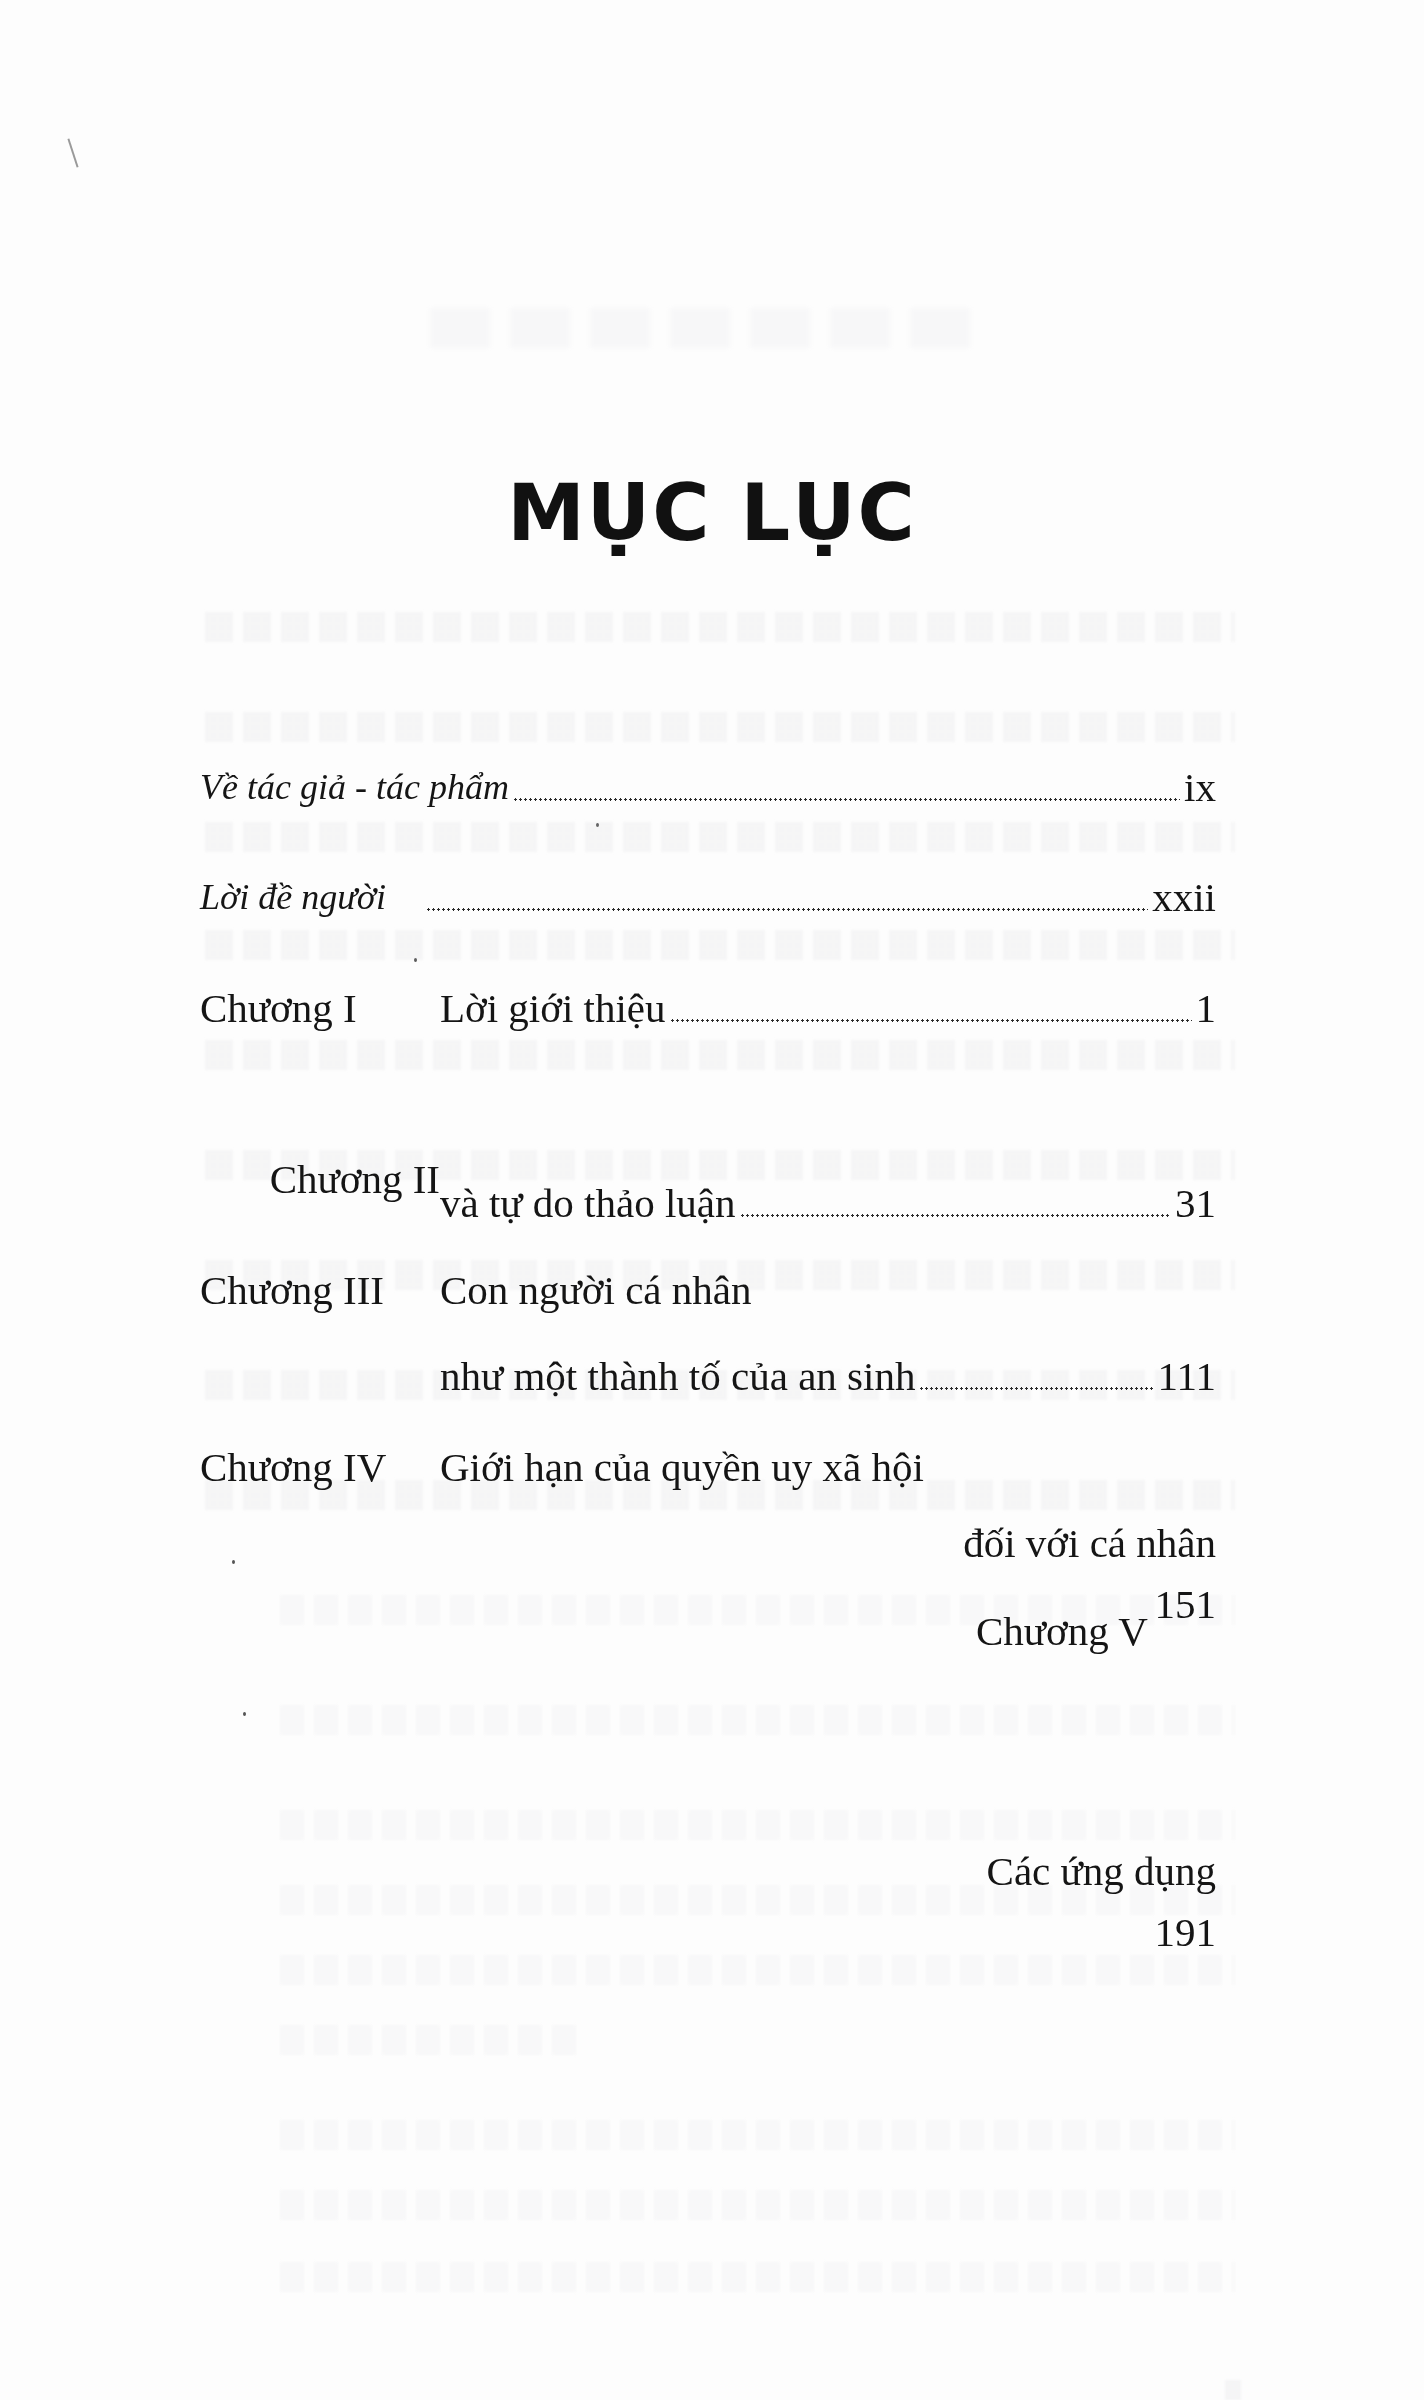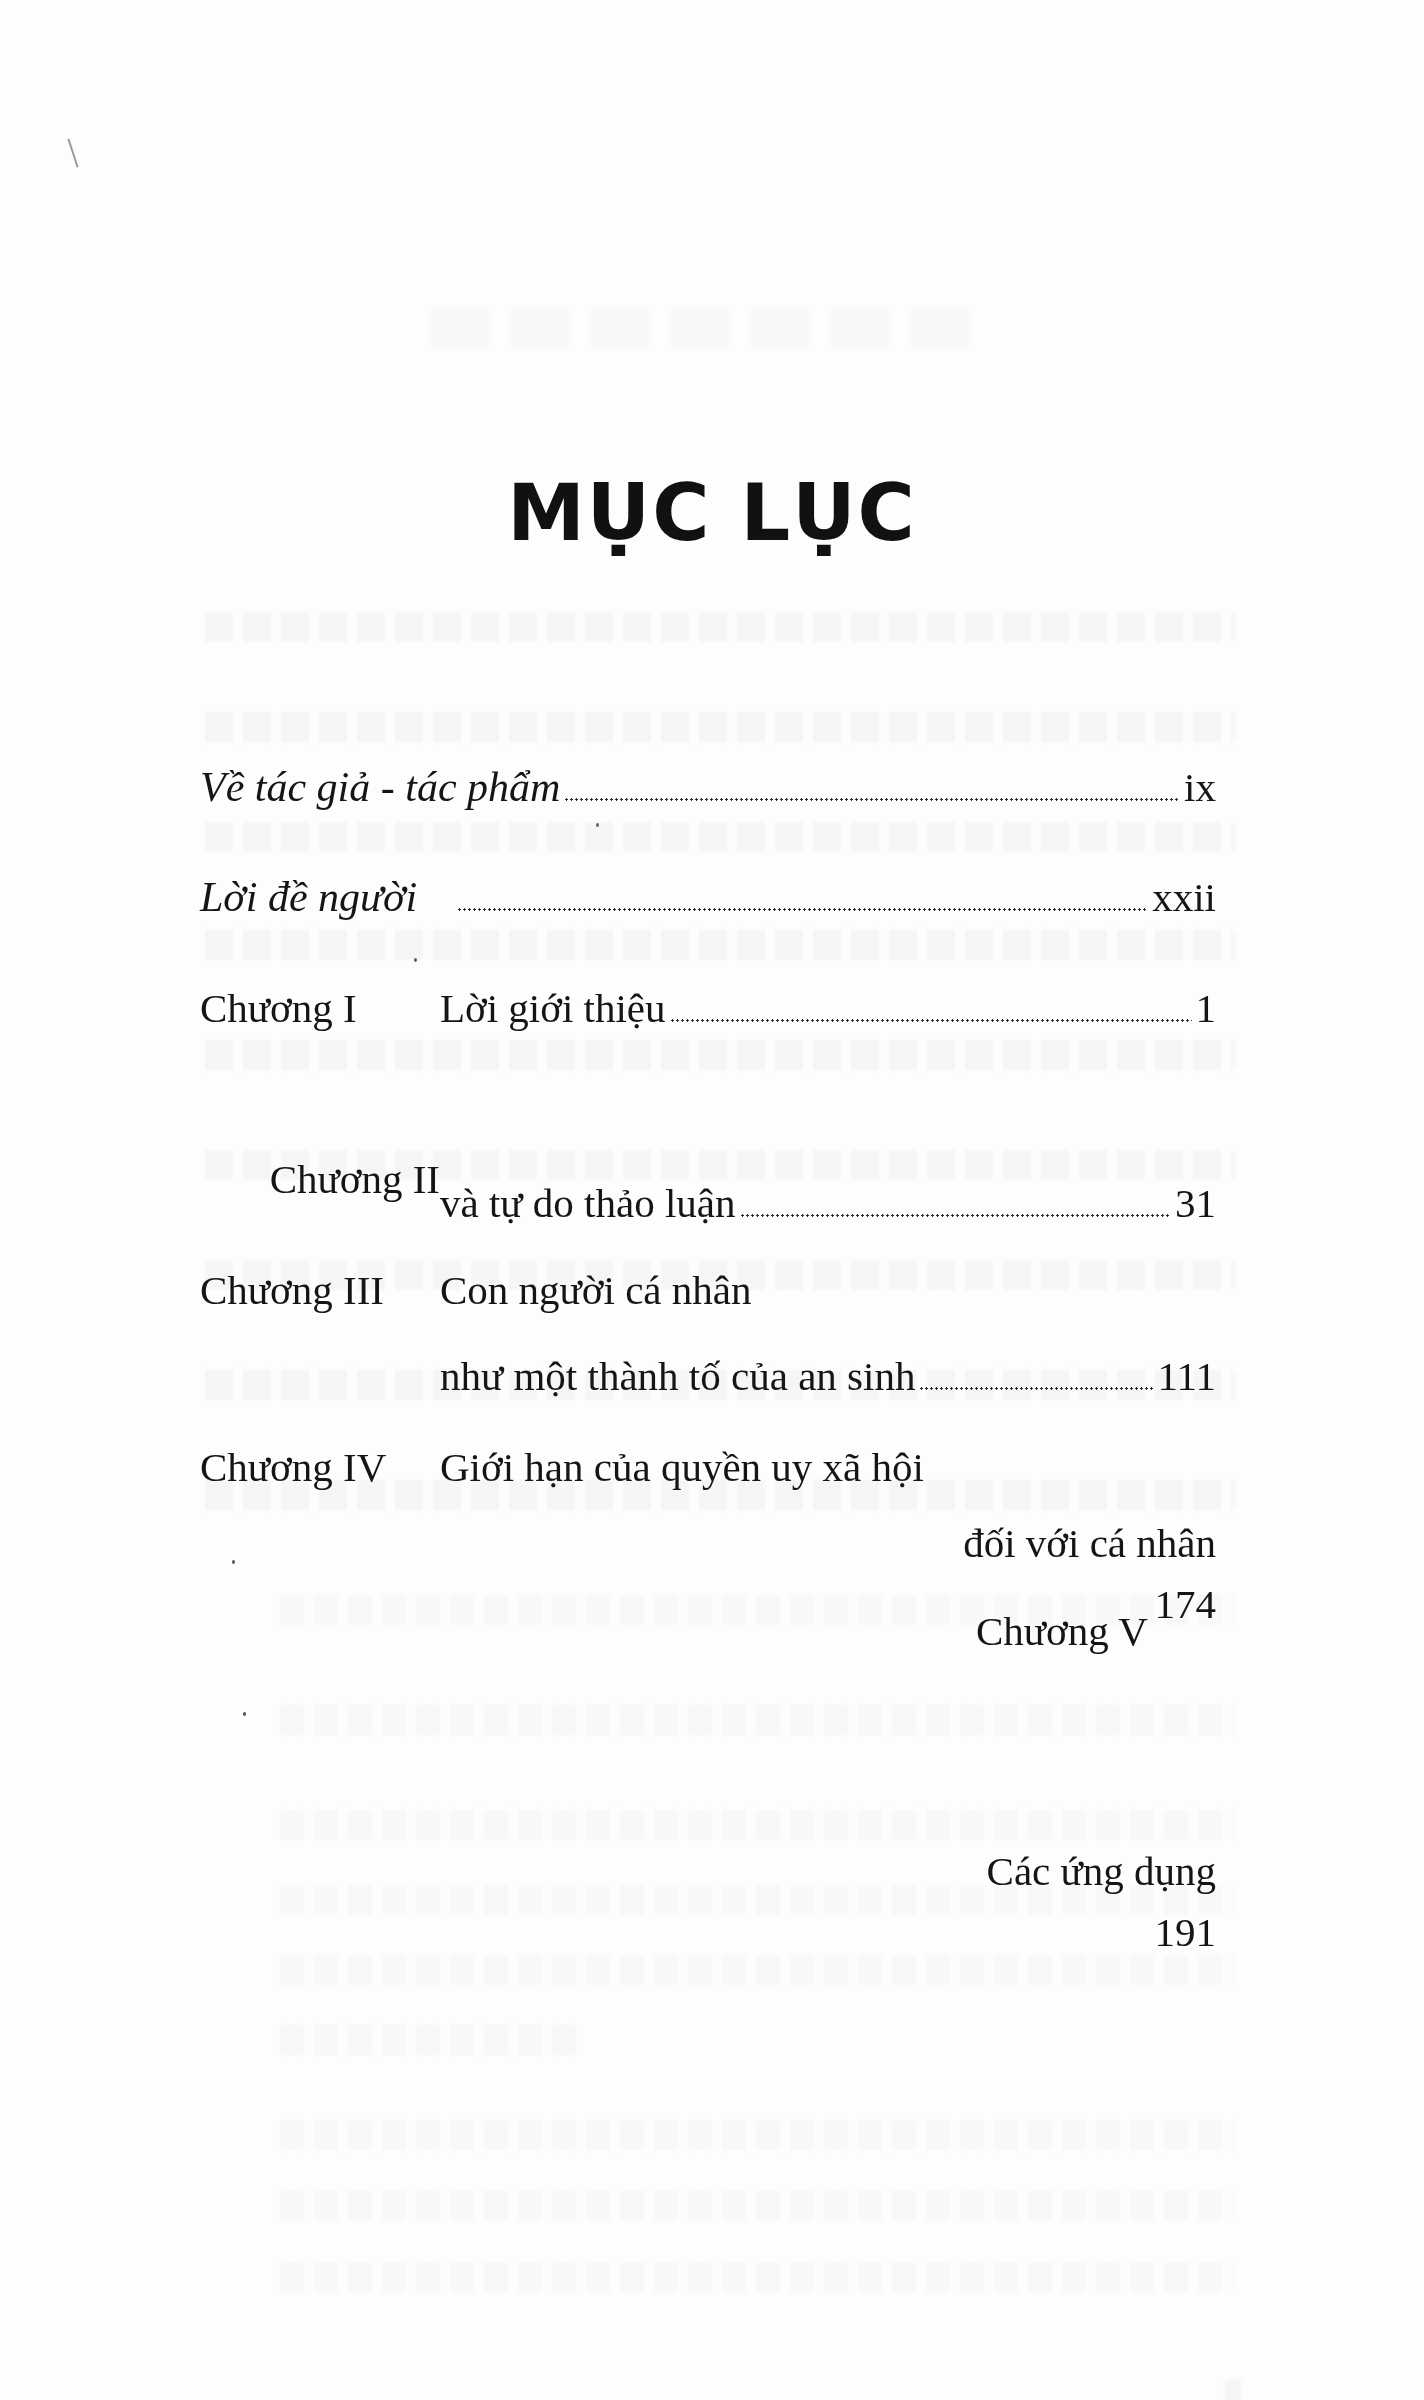--- a/index.html
+++ b/index.html
@@ -22,21 +22,21 @@
       position: absolute; left: 0; width: 1424px; top: 468px; text-align: center;
       font-family: "DejaVu Sans", "Liberation Sans", sans-serif;
       font-size: 78px; font-weight: 600; letter-spacing: 2px; color: #111;
     }
 
     .toc-row {
       position: absolute; left: 200px; width: 1016px; height: 60px;
       display: flex; align-items: flex-end;
       font-size: 41px; line-height: 50px; color: #151515;
     }
-    .toc-row.italic .entry-text { font-style: italic; font-size: 42px; }
+    .toc-row.italic .entry-text { font-style: italic; font-size: 36px; }
     .chapter-label { width: 240px; flex: 0 0 240px; white-space: nowrap; }
     .entry-text { white-space: nowrap; }
     .leader {
       flex: 1 1 auto; margin: 0 4px 11px 4px; height: 3px;
       background-image: radial-gradient(circle, #2a2a2a 1px, transparent 1.3px);
       background-size: 5px 3px; background-repeat: repeat-x;
     }
     .page-num { white-space: nowrap; text-align: right; }
     .toc-row.cont { padding-left: 240px; box-sizing: border-box; }
   </style>
@@ -112,21 +112,21 @@
   <span class="page-num">111</span>
 </div>
 
 <div class="toc-row" style="top:1432px;">
   <span class="chapter-label">Chương IV</span>
   <span class="entry-text">Giới hạn của quyền uy xã hội</span>
 </div>
 <div class="toc-row cont" style="top:1518px;flex-direction:column;">
   <span class="entry-text">đối với cá nhân</span>
   <span class="leader"></span>
-  <span class="page-num">174</span>
+  <span class="page-num">151</span>
 </div>
 
 <div class="toc-row" style="top:1606px;flex-direction:column;">
   <span class="chapter-label">Chương V</span>
   <span class="entry-text">Các ứng dụng</span>
   <span class="leader"></span>
   <span class="page-num">191</span>
 </div>
 
 </body></html>

